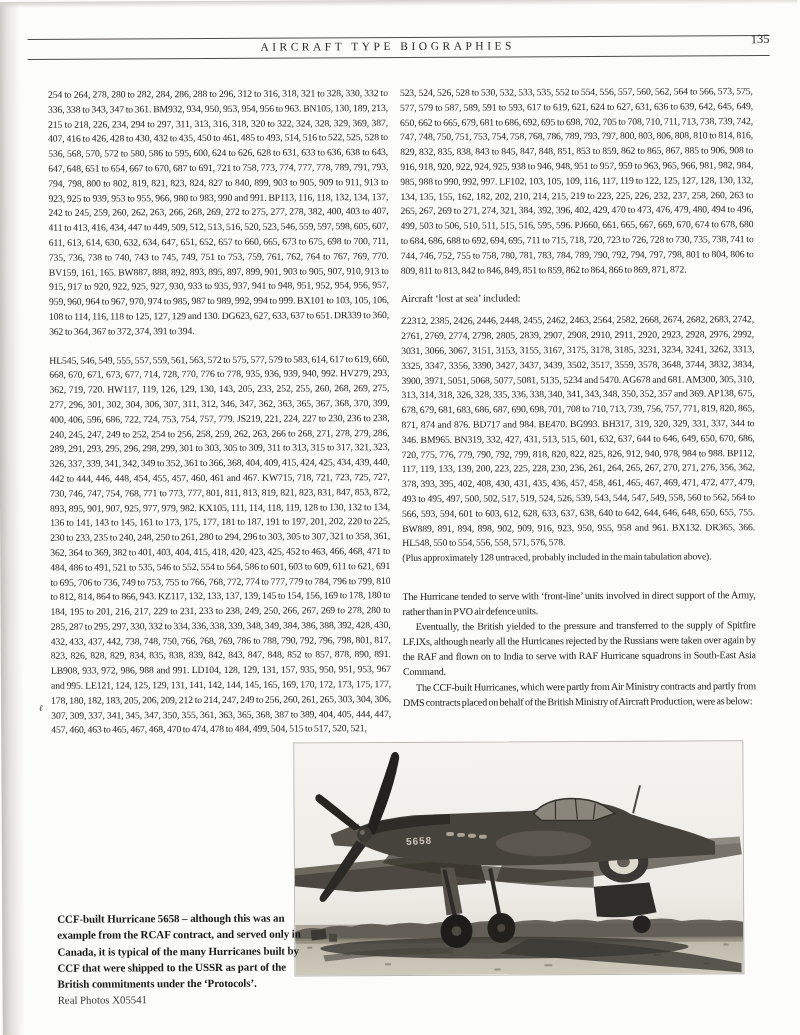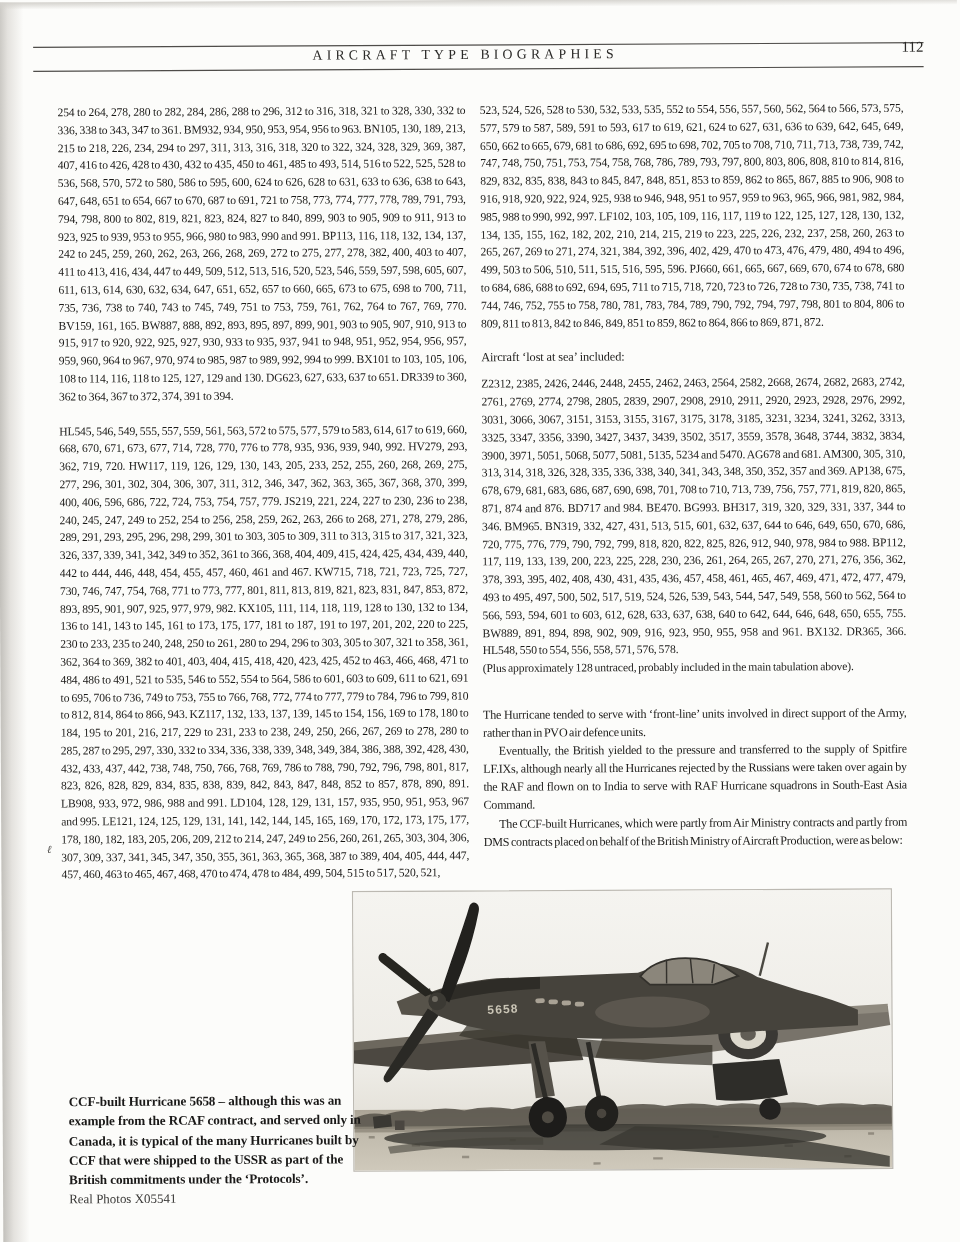--- a/index.html
+++ b/index.html
@@ -64,21 +64,21 @@
 </head>
 <body>
 
 <div id="page">
 
   <div class="edge-left"></div>
   <div class="edge-top"></div>
 
   <div class="rule r1"></div>
   <div class="head-title">AIRCRAFT TYPE BIOGRAPHIES</div>
-  <div class="page-num">112</div>
+  <div class="page-num">135</div>
   <div class="rule r2"></div>
 
   <div id="col-left">
     <div class="serial">254 to 264, 278, 280 to 282, 284, 286, 288 to 296, 312 to 316, 318, 321 to 328, 330, 332 to 336, 338 to 343, 347 to 361. BM932, 934, 950, 953, 954, 956 to 963. BN105, 130, 189, 213, 215 to 218, 226, 234, 294 to 297, 311, 313, 316, 318, 320 to 322, 324, 328, 329, 369, 387, 407, 416 to 426, 428 to 430, 432 to 435, 450 to 461, 485 to 493, 514, 516 to 522, 525, 528 to 536, 568, 570, 572 to 580, 586 to 595, 600, 624 to 626, 628 to 631, 633 to 636, 638 to 643, 647, 648, 651 to 654, 667 to 670, 687 to 691, 721 to 758, 773, 774, 777, 778, 789, 791, 793, 794, 798, 800 to 802, 819, 821, 823, 824, 827 to 840, 899, 903 to 905, 909 to 911, 913 to 923, 925 to 939, 953 to 955, 966, 980 to 983, 990 and 991. BP113, 116, 118, 132, 134, 137, 242 to 245, 259, 260, 262, 263, 266, 268, 269, 272 to 275, 277, 278, 382, 400, 403 to 407, 411 to 413, 416, 434, 447 to 449, 509, 512, 513, 516, 520, 523, 546, 559, 597, 598, 605, 607, 611, 613, 614, 630, 632, 634, 647, 651, 652, 657 to 660, 665, 673 to 675, 698 to 700, 711, 735, 736, 738 to 740, 743 to 745, 749, 751 to 753, 759, 761, 762, 764 to 767, 769, 770. BV159, 161, 165. BW887, 888, 892, 893, 895, 897, 899, 901, 903 to 905, 907, 910, 913 to 915, 917 to 920, 922, 925, 927, 930, 933 to 935, 937, 941 to 948, 951, 952, 954, 956, 957, 959, 960, 964 to 967, 970, 974 to 985, 987 to 989, 992, 994 to 999. BX101 to 103, 105, 106, 108 to 114, 116, 118 to 125, 127, 129 and 130. DG623, 627, 633, 637 to 651. DR339 to 360, 362 to 364, 367 to 372, 374, 391 to 394.</div>
     <div class="serial para-gap">HL545, 546, 549, 555, 557, 559, 561, 563, 572 to 575, 577, 579 to 583, 614, 617 to 619, 660, 668, 670, 671, 673, 677, 714, 728, 770, 776 to 778, 935, 936, 939, 940, 992. HV279, 293, 362, 719, 720. HW117, 119, 126, 129, 130, 143, 205, 233, 252, 255, 260, 268, 269, 275, 277, 296, 301, 302, 304, 306, 307, 311, 312, 346, 347, 362, 363, 365, 367, 368, 370, 399, 400, 406, 596, 686, 722, 724, 753, 754, 757, 779. JS219, 221, 224, 227 to 230, 236 to 238, 240, 245, 247, 249 to 252, 254 to 256, 258, 259, 262, 263, 266 to 268, 271, 278, 279, 286, 289, 291, 293, 295, 296, 298, 299, 301 to 303, 305 to 309, 311 to 313, 315 to 317, 321, 323, 326, 337, 339, 341, 342, 349 to 352, 361 to 366, 368, 404, 409, 415, 424, 425, 434, 439, 440, 442 to 444, 446, 448, 454, 455, 457, 460, 461 and 467. KW715, 718, 721, 723, 725, 727, 730, 746, 747, 754, 768, 771 to 773, 777, 801, 811, 813, 819, 821, 823, 831, 847, 853, 872, 893, 895, 901, 907, 925, 977, 979, 982. KX105, 111, 114, 118, 119, 128 to 130, 132 to 134, 136 to 141, 143 to 145, 161 to 173, 175, 177, 181 to 187, 191 to 197, 201, 202, 220 to 225, 230 to 233, 235 to 240, 248, 250 to 261, 280 to 294, 296 to 303, 305 to 307, 321 to 358, 361, 362, 364 to 369, 382 to 401, 403, 404, 415, 418, 420, 423, 425, 452 to 463, 466, 468, 471 to 484, 486 to 491, 521 to 535, 546 to 552, 554 to 564, 586 to 601, 603 to 609, 611 to 621, 691 to 695, 706 to 736, 749 to 753, 755 to 766, 768, 772, 774 to 777, 779 to 784, 796 to 799, 810 to 812, 814, 864 to 866, 943. KZ117, 132, 133, 137, 139, 145 to 154, 156, 169 to 178, 180 to 184, 195 to 201, 216, 217, 229 to 231, 233 to 238, 249, 250, 266, 267, 269 to 278, 280 to 285, 287 to 295, 297, 330, 332 to 334, 336, 338, 339, 348, 349, 384, 386, 388, 392, 428, 430, 432, 433, 437, 442, 738, 748, 750, 766, 768, 769, 786 to 788, 790, 792, 796, 798, 801, 817, 823, 826, 828, 829, 834, 835, 838, 839, 842, 843, 847, 848, 852 to 857, 878, 890, 891. LB908, 933, 972, 986, 988 and 991. LD104, 128, 129, 131, 157, 935, 950, 951, 953, 967 and 995. LE121, 124, 125, 129, 131, 141, 142, 144, 145, 165, 169, 170, 172, 173, 175, 177, 178, 180, 182, 183, 205, 206, 209, 212 to 214, 247, 249 to 256, 260, 261, 265, 303, 304, 306, 307, 309, 337, 341, 345, 347, 350, 355, 361, 363, 365, 368, 387 to 389, 404, 405, 444, 447, 457, 460, 463 to 465, 467, 468, 470 to 474, 478 to 484, 499, 504, 515 to 517, 520, 521,</div>
   </div>
 
   <div id="col-right">
     <div class="serial">523, 524, 526, 528 to 530, 532, 533, 535, 552 to 554, 556, 557, 560, 562, 564 to 566, 573, 575, 577, 579 to 587, 589, 591 to 593, 617 to 619, 621, 624 to 627, 631, 636 to 639, 642, 645, 649, 650, 662 to 665, 679, 681 to 686, 692, 695 to 698, 702, 705 to 708, 710, 711, 713, 738, 739, 742, 747, 748, 750, 751, 753, 754, 758, 768, 786, 789, 793, 797, 800, 803, 806, 808, 810 to 814, 816, 829, 832, 835, 838, 843 to 845, 847, 848, 851, 853 to 859, 862 to 865, 867, 885 to 906, 908 to 916, 918, 920, 922, 924, 925, 938 to 946, 948, 951 to 957, 959 to 963, 965, 966, 981, 982, 984, 985, 988 to 990, 992, 997. LF102, 103, 105, 109, 116, 117, 119 to 122, 125, 127, 128, 130, 132, 134, 135, 155, 162, 182, 202, 210, 214, 215, 219 to 223, 225, 226, 232, 237, 258, 260, 263 to 265, 267, 269 to 271, 274, 321, 384, 392, 396, 402, 429, 470 to 473, 476, 479, 480, 494 to 496, 499, 503 to 506, 510, 511, 515, 516, 595, 596. PJ660, 661, 665, 667, 669, 670, 674 to 678, 680 to 684, 686, 688 to 692, 694, 695, 711 to 715, 718, 720, 723 to 726, 728 to 730, 735, 738, 741 to 744, 746, 752, 755 to 758, 780, 781, 783, 784, 789, 790, 792, 794, 797, 798, 801 to 804, 806 to 809, 811 to 813, 842 to 846, 849, 851 to 859, 862 to 864, 866 to 869, 871, 872.</div>
     <div class="lost-head">Aircraft ‘lost at sea’ included:</div>

